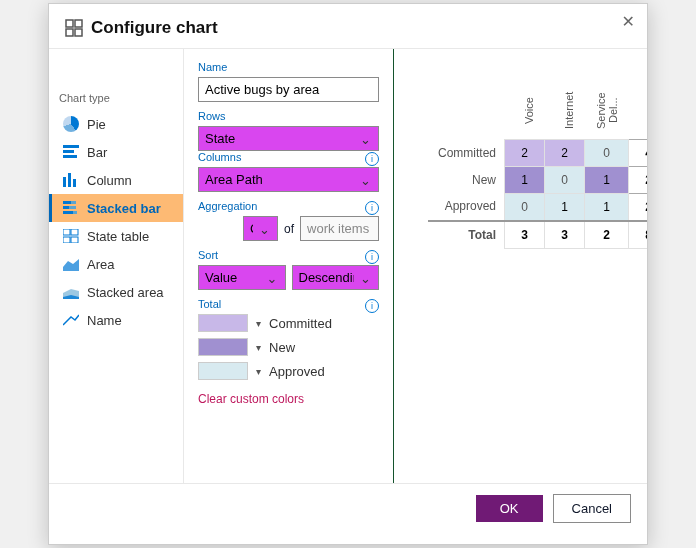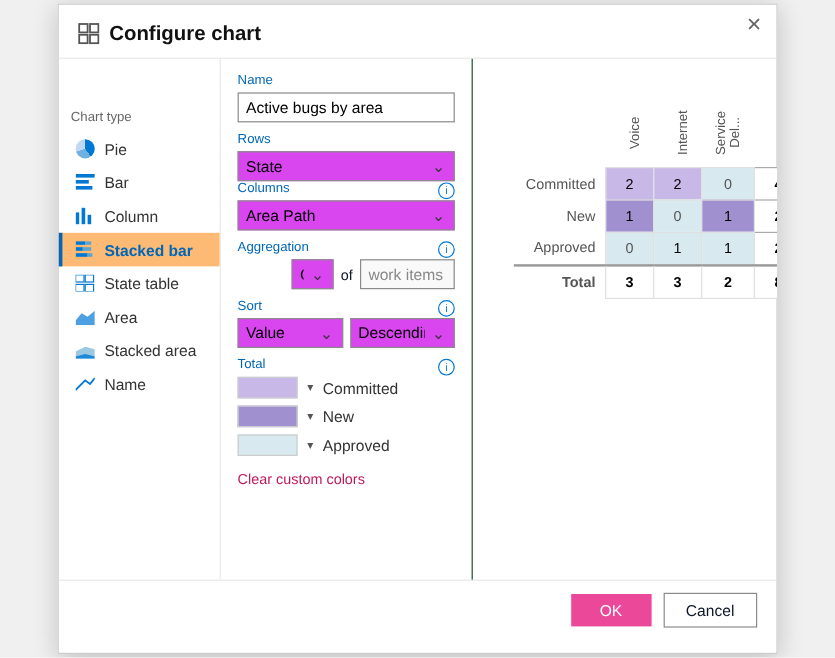--- a/index.html
+++ b/index.html
@@ -257,21 +257,21 @@
     .footer {
       height: 50px;
       display: flex;
       align-items: center;
       justify-content: flex-end;
       padding: 0 16px;
       gap: 10px;
       border-top: 1px solid #e8e8e8;
     }
     .btn-ok {
-      background: #ec4899;
+      background: #701a75;
       color: white;
       border: none;
       padding: 6px 24px;
       font-size: 13px;
       cursor: pointer;
       min-width: 60px;
     }
     .btn-cancel {
       background: white;
       color: #0f172a;

